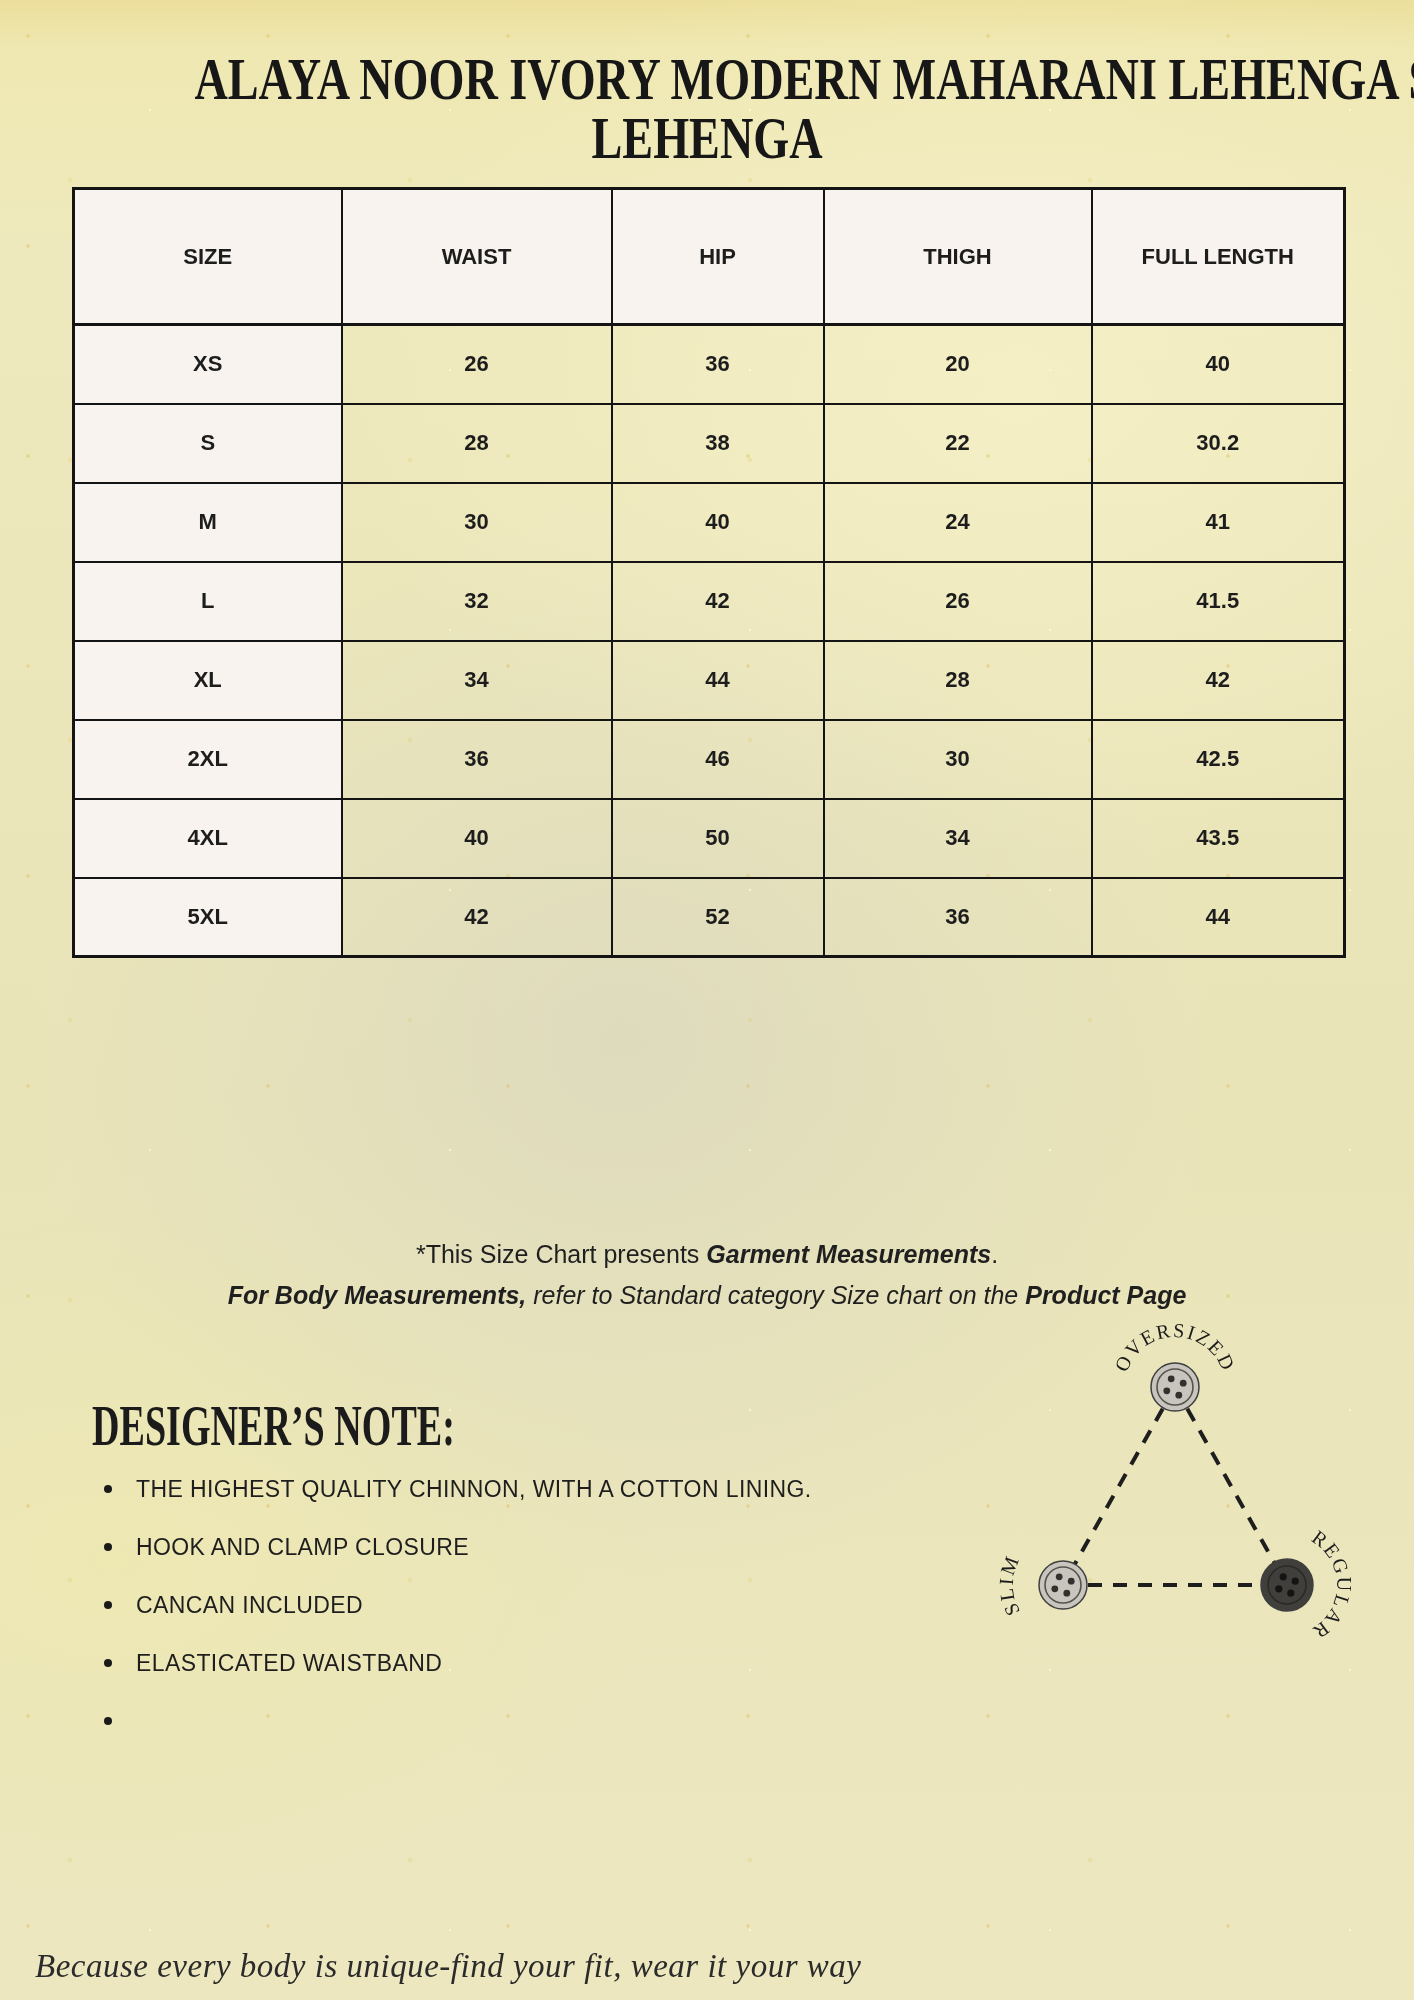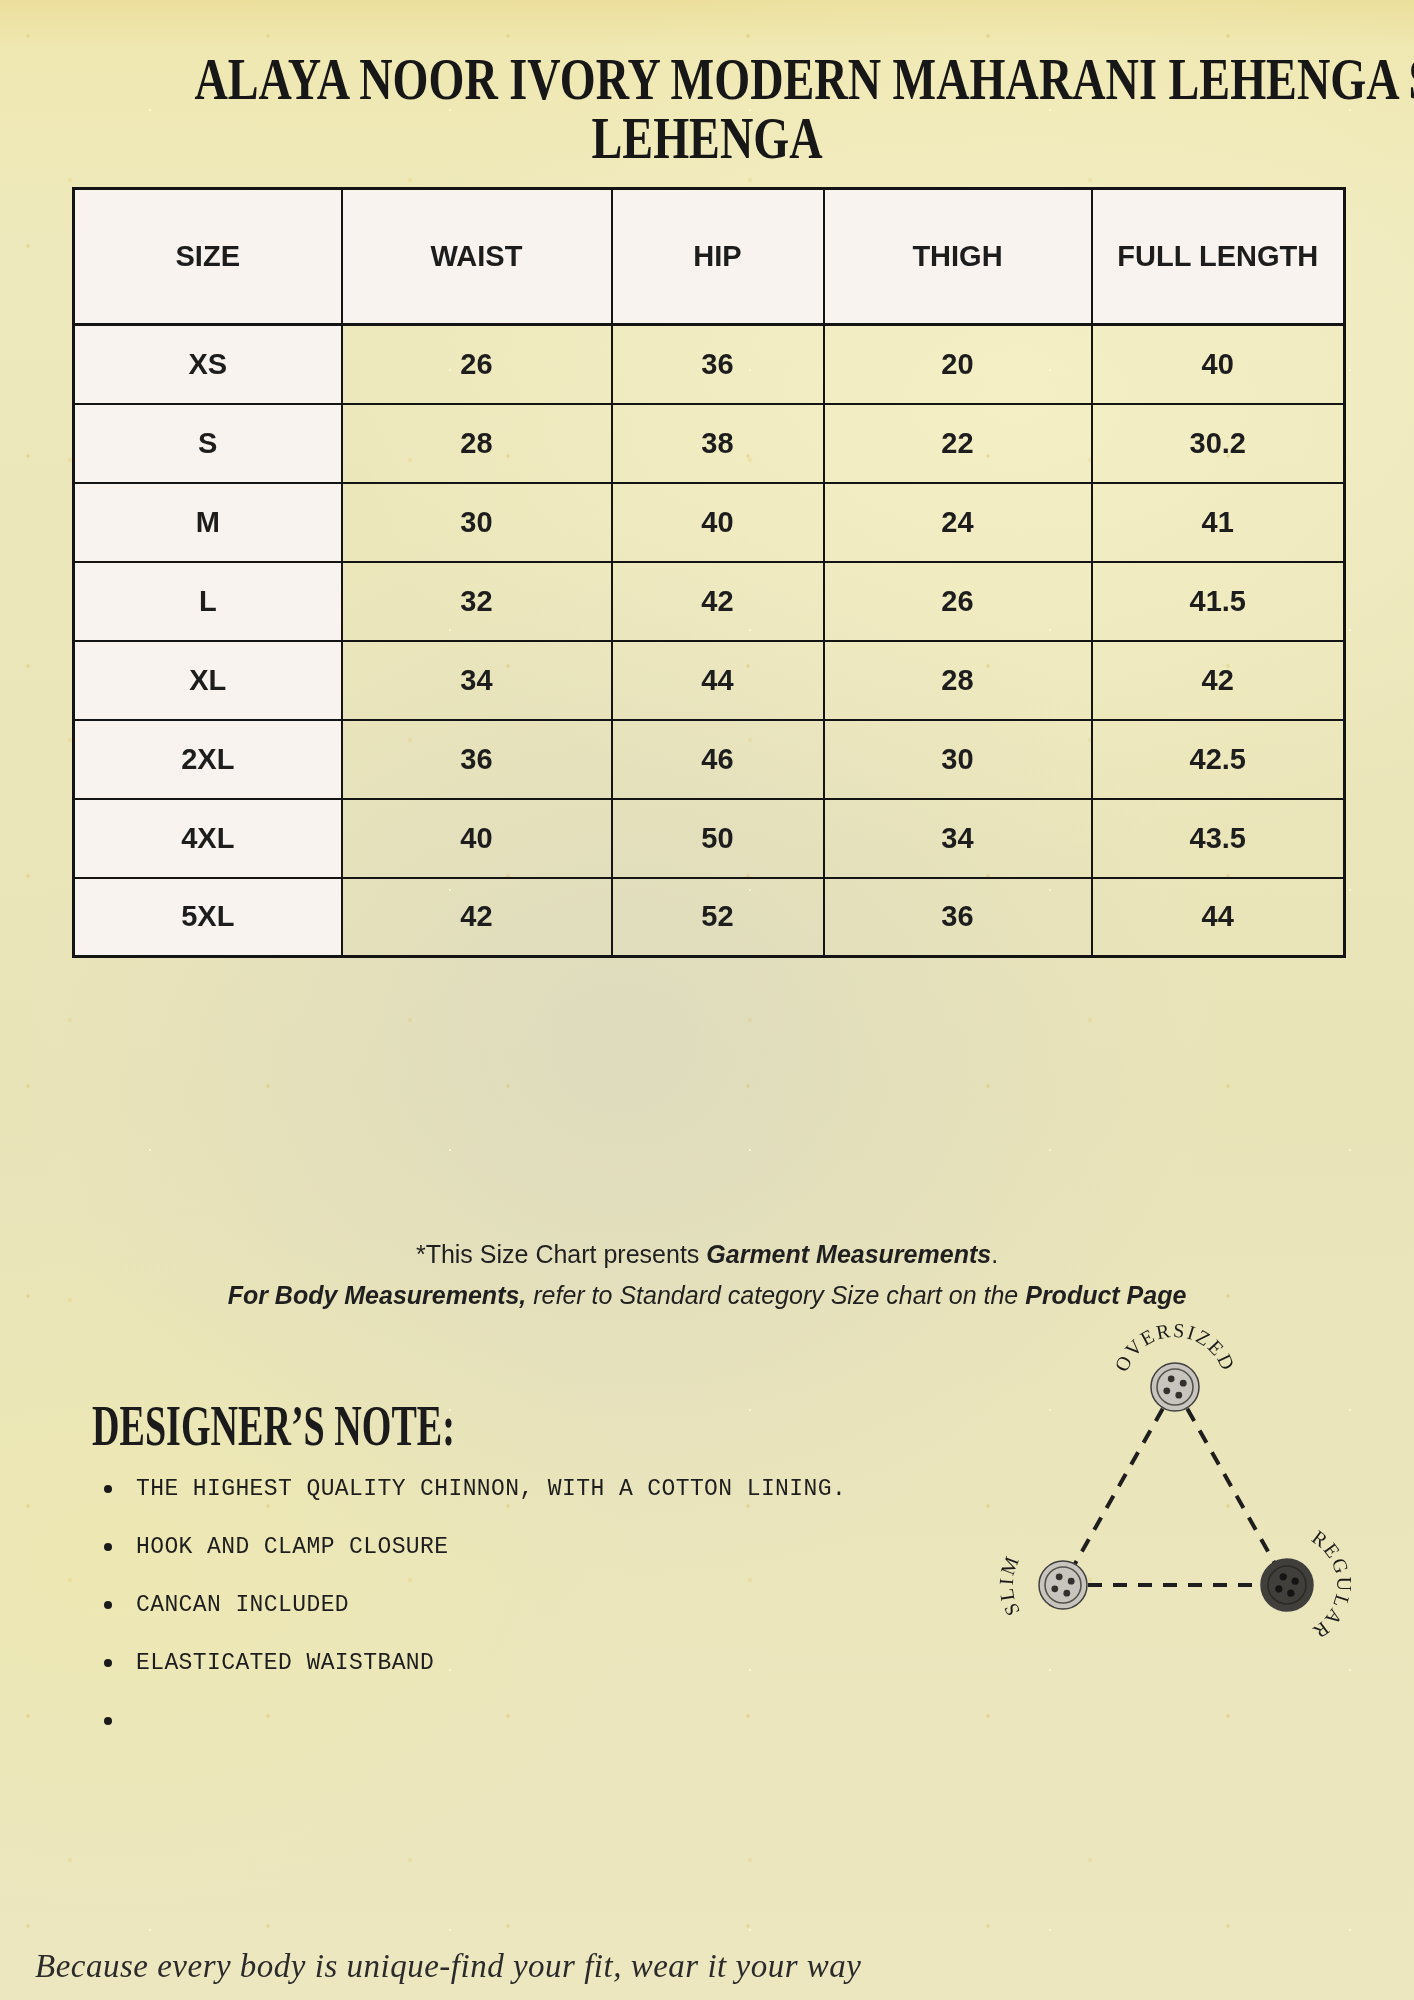--- a/index.html
+++ b/index.html
@@ -19,37 +19,37 @@
     background-repeat: repeat, repeat, repeat, no-repeat, no-repeat, no-repeat, no-repeat;
     font-family:"Liberation Sans", sans-serif;
   }
   
   .title { position:absolute; top:50px; left:0; width:100%; text-align:center;
            font-family:"Liberation Serif", serif; font-weight:700; font-size:60px; line-height:59px; color:#171717; }
   .title .squeeze { display:inline-block; transform:scaleX(0.77); transform-origin:50% 50%; white-space:nowrap; }
   
   table.size-chart { position:absolute; left:72px; top:187px; width:1271px;
            border-collapse:collapse; table-layout:fixed; text-align:center;
-           font-family:"Liberation Sans", sans-serif; font-weight:700; font-size:29px; color:#1d1d1d; }
+           font-family:"Liberation Sans", sans-serif; font-weight:700; font-size:22px; color:#1d1d1d; }
   table.size-chart, table.size-chart th, table.size-chart td { border:2px solid #141414; }
   table.size-chart { border-width:3px; }
   table.size-chart thead th { height:131px; background:#f8f3ee; border-bottom-width:3px; }
   table.size-chart tbody tr { height:79px; }
   table.size-chart tbody th { background:#f8f3ee; }
   table.size-chart tbody td { background:transparent; }
   
   .note { position:absolute; left:0; top:1234px; width:1414px; text-align:center;
           font-size:25px; line-height:41px; color:#1f1f1f; }
   .note .bi { font-weight:700; font-style:italic; }
   .note .it { font-style:italic; }
   
   .designer-heading { position:absolute; left:92px; top:1398px;
           font-family:"Liberation Serif", serif; font-weight:700; font-size:56px; line-height:56px;
           color:#1b1b1b; white-space:nowrap; transform:scaleX(0.68); transform-origin:0 50%; }
-  .designer-list { position:absolute; left:104px; top:1460px; list-style:none; margin:0; padding:0;font-family:Liberation Mono, monospace; }
+  .designer-list { position:absolute; left:104px; top:1460px; list-style:none; margin:0; padding:0; }
   .designer-list li { display:flex; align-items:center; height:58px;
           font-size:23px; letter-spacing:0.4px; color:#1e1e1e; }
   .designer-list .dot { width:8px; height:8px; border-radius:50%; background:#1a1a1a; margin-right:24px; flex:0 0 auto; }
   
   .fit-diagram { position:absolute; left:975px; top:1318px; }
   .fit-diagram text { font-family:"Liberation Serif", serif; font-size:20px; letter-spacing:2px; fill:#1b1b1b; }
   .dash-line { stroke:#1e1e1e; stroke-width:4; stroke-dasharray:14 11; fill:none; }
   .btn-outer { stroke:#3f3f3f; stroke-width:1.5; }
   .btn-inner { fill:none; stroke:#55524c; stroke-width:1.6; }
   .btn-hole  { fill:#33312e; }

